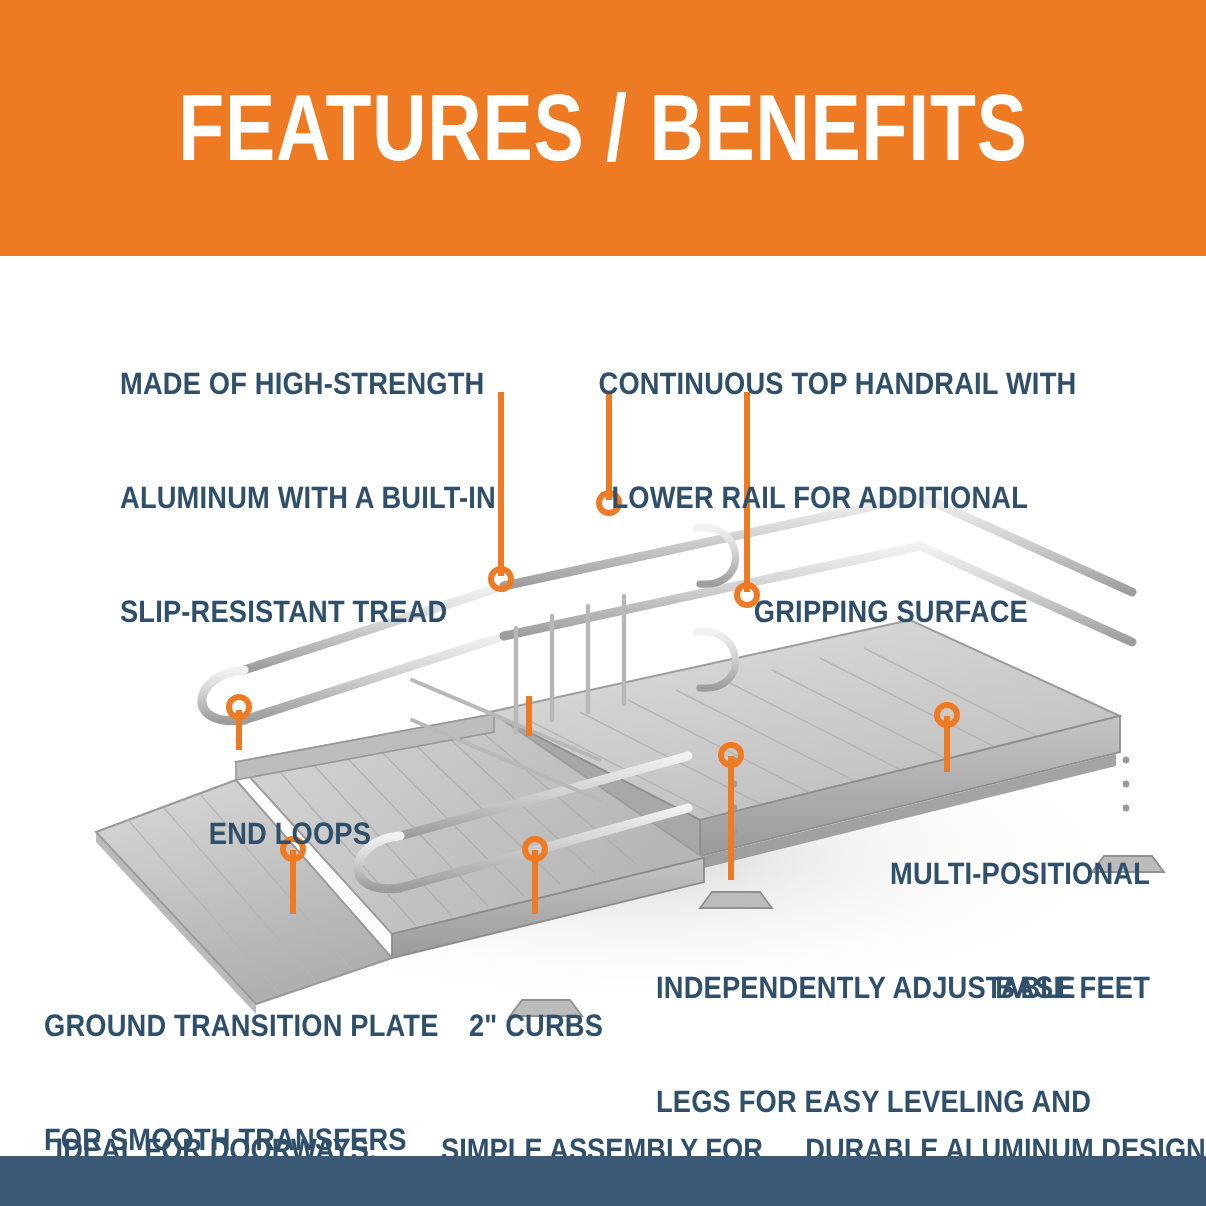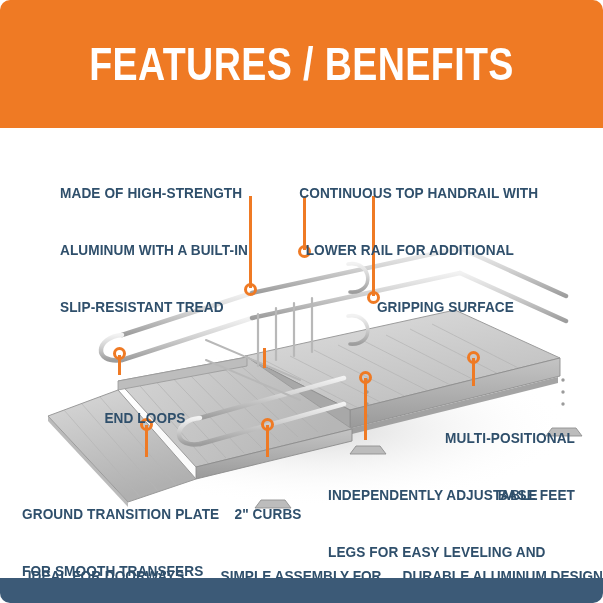--- a/index.html
+++ b/index.html
@@ -10,21 +10,20 @@
   }
   body {
     font-family: "Liberation Sans", sans-serif;
   }
   #page {
     position: relative;
     width: 603px;
     height: 603px;
     background: #ffffff;
     overflow: hidden;
-    border-radius: 10px;
   }
 
   
   #header-band {
     position: absolute;
     left: 0; top: 0;
     width: 603px;
     height: 128px;
     background: #ef7a24;
   }

